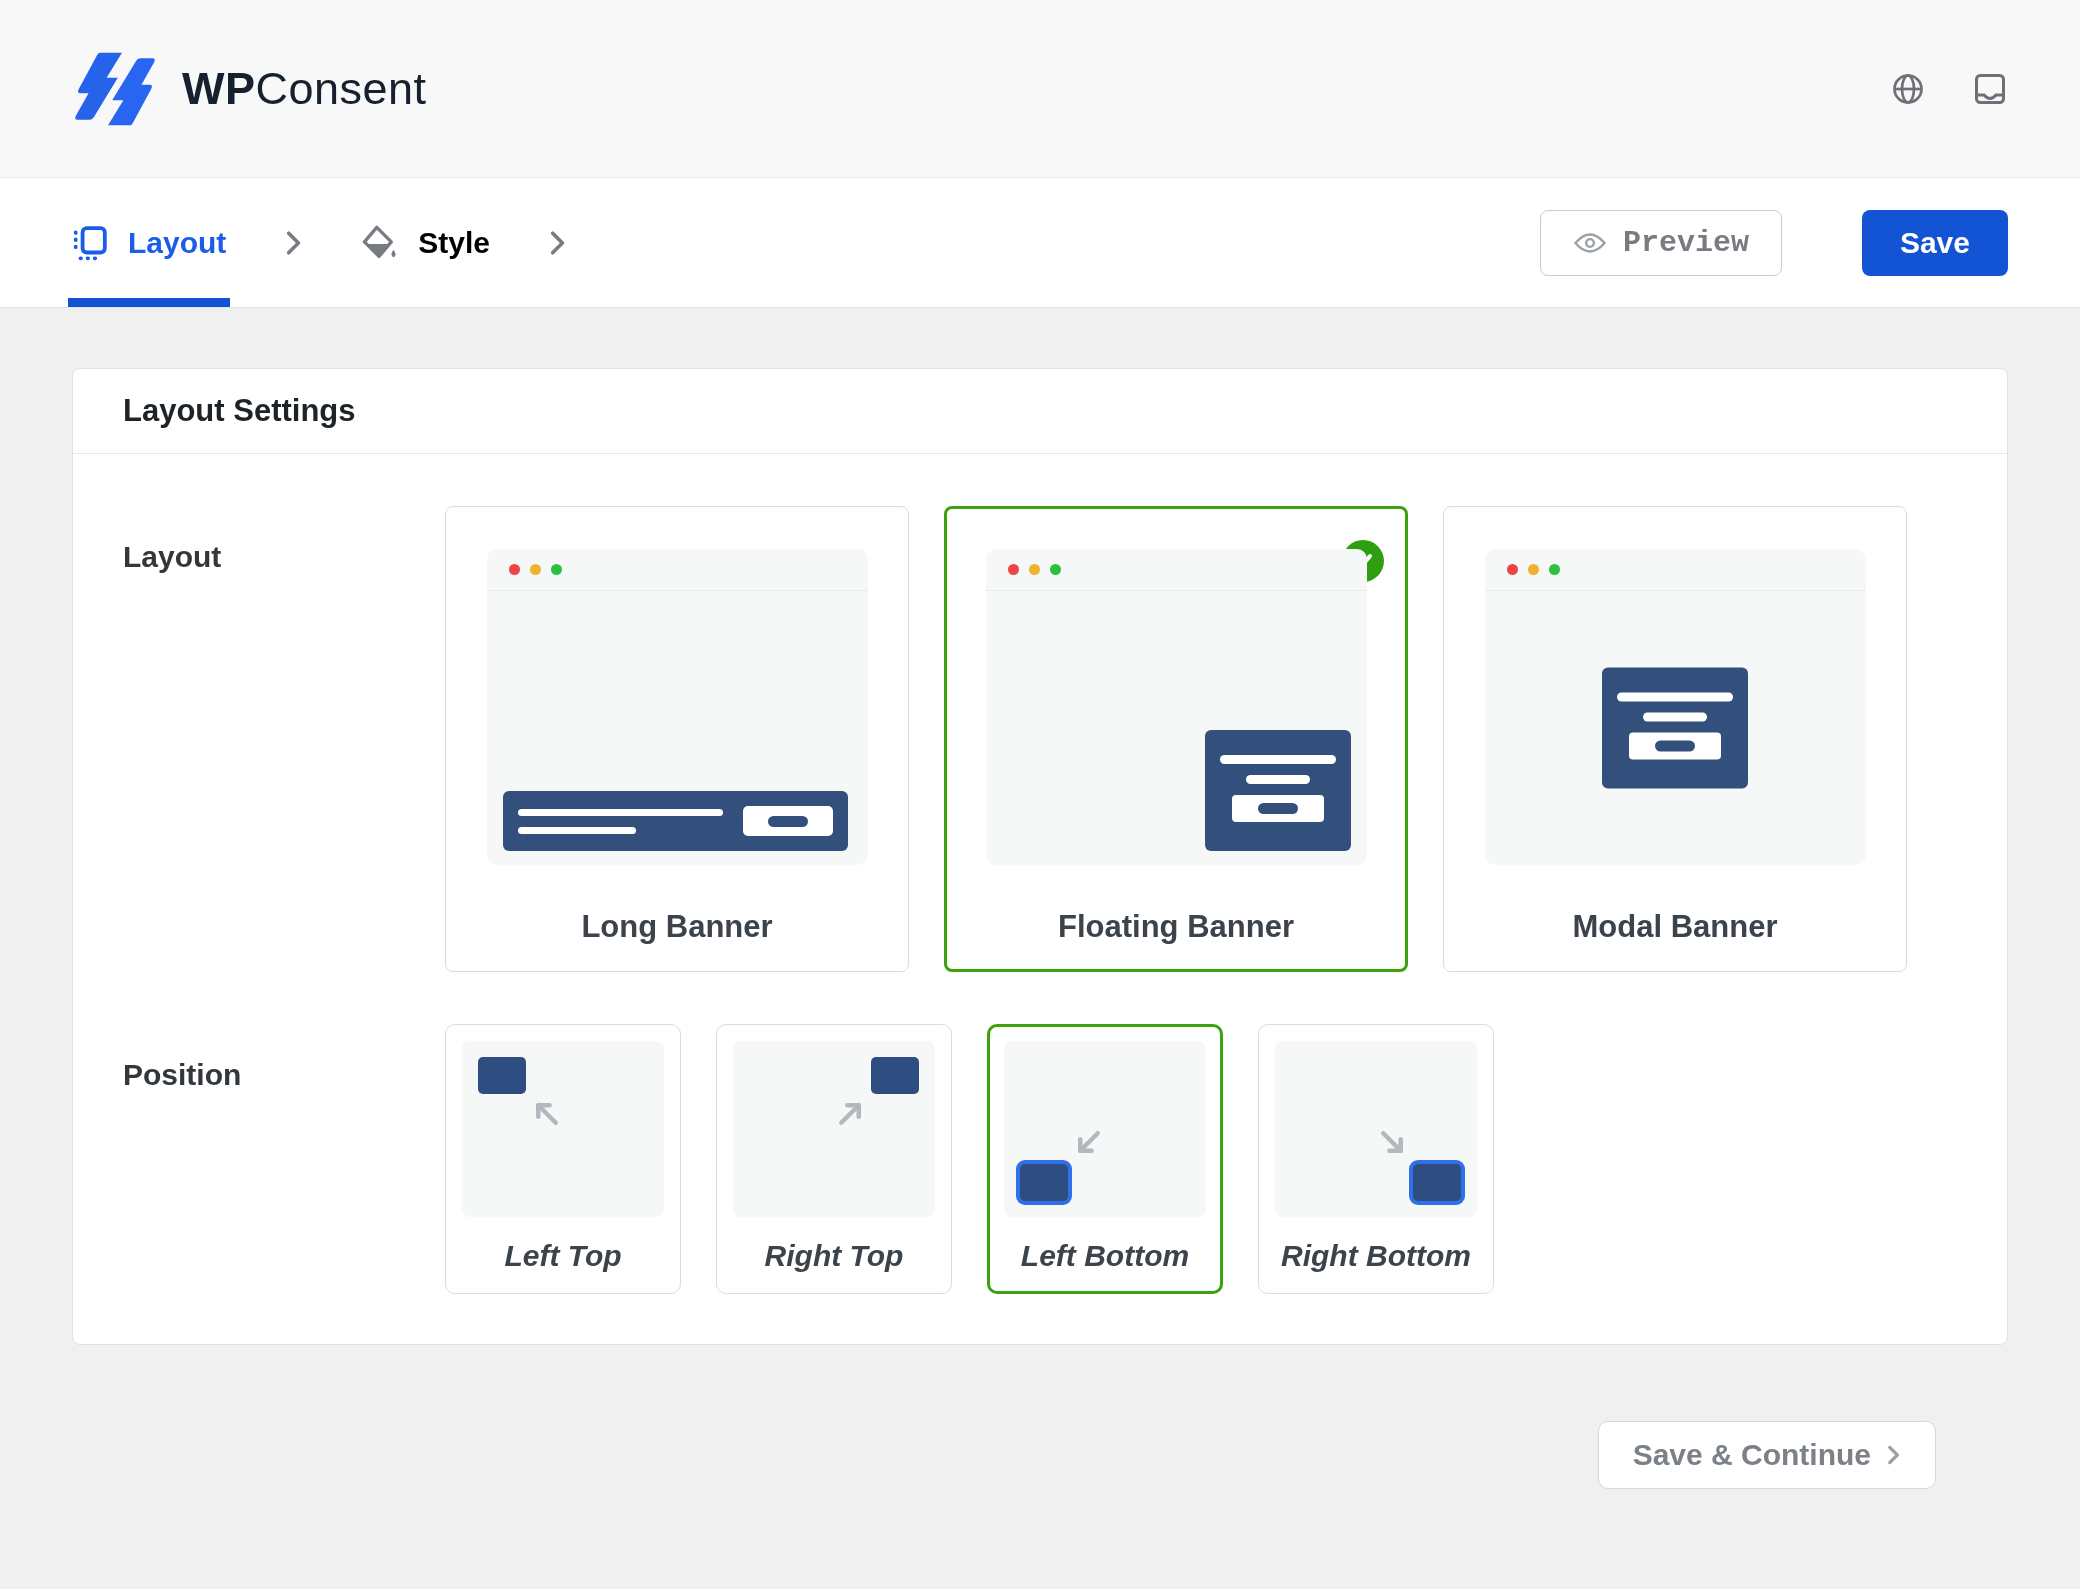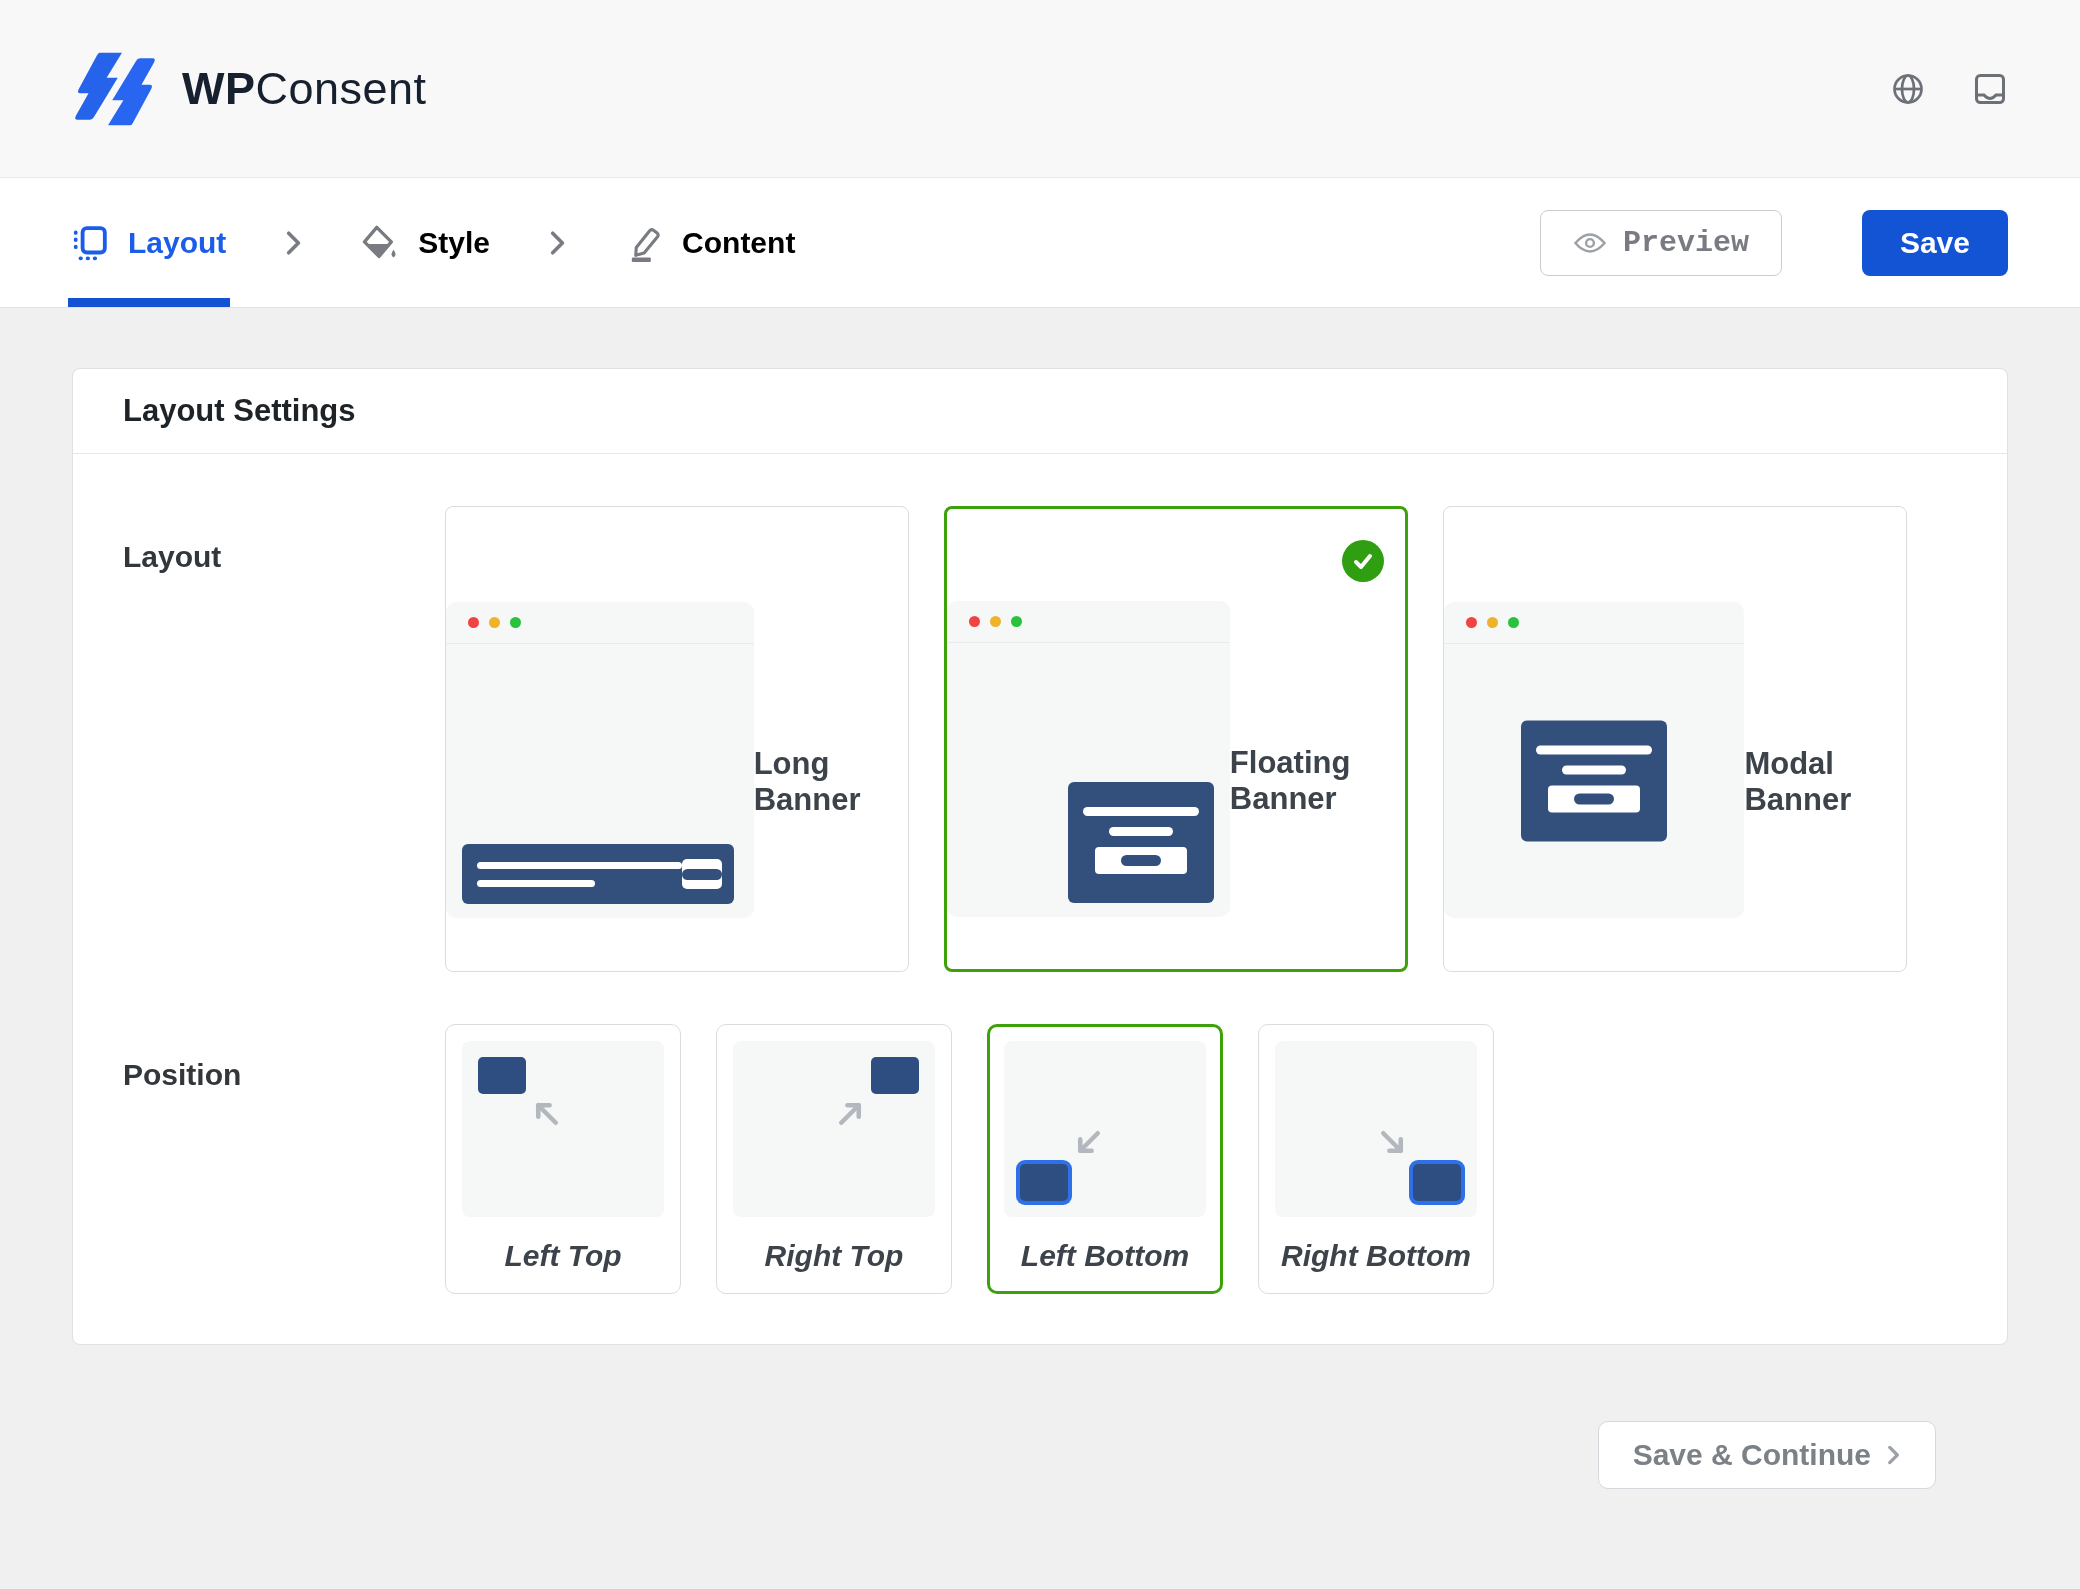--- a/index.html
+++ b/index.html
@@ -65,21 +65,21 @@
   .row { display:flex; }
   .row + .row { margin-top:52px; }
   .row-label { width:322px; flex:0 0 322px; padding-top:34px;
     font-size:30px; font-weight:600; color:#32373c; }
   .options { display:flex; gap:35px; }
 
   
   .lcard {
     position:relative; width:464px; height:466px;
     background:#fff; border:1px solid #dcdcde; border-radius:8px;
-    display:flex; flex-direction:row; align-items:center; padding-top:42px;
+    display:flex; flex-direction:column; align-items:center; padding-top:42px;
     cursor:pointer;
   }
   .lcard.selected { border:3px solid #3da10c; padding-top:40px; }
   .lcard-title { margin-top:44px; font-size:31px; font-weight:600; color:#3c434a; }
 
   .mock {
     position:relative; width:381px; height:316px; background:#f6f7f7;
     border-radius:10px; overflow:hidden;
   }
   .mock-bar {
@@ -211,29 +211,20 @@
       </span>
       <span>Style</span>
     </div>
 
     <span class="tab-sep">
       <svg width="22" height="28" viewBox="0 0 20 26" fill="none" stroke="currentColor" stroke-width="3.4" stroke-linecap="round" stroke-linejoin="round">
         <polyline points="6,4 15,13 6,22"></polyline>
       </svg>
     </span>
 
-    <div class="tab">
-      <span class="ticon">
-        <svg width="38" height="38" viewBox="0 0 34 34" fill="none">
-          <path d="M11 21 L23 6 Q24.5 4.2 26.6 5.8 L29.3 7.9 Q31.4 9.5 30 11.4 L18 26 L10.5 28 Z" stroke="#787c82" stroke-width="2.8" stroke-linejoin="round"></path>
-          <rect x="7" y="30" width="17" height="4" rx="1" fill="#787c82"></rect>
-        </svg>
-      </span>
-      <span>Content</span>
-    </div>
   </div>
 
   <div class="nav-actions">
     <button class="btn-preview">
       <span style="display:inline-flex">
         <svg width="34" height="24" viewBox="0 0 28 18" fill="none" stroke="#9ba1a6" stroke-width="2">
           <path d="M2 9 Q14 -5 26 9 Q14 23 2 9 Z"></path>
           <circle cx="14" cy="9" r="3.2"></circle>
         </svg>
       </span>

